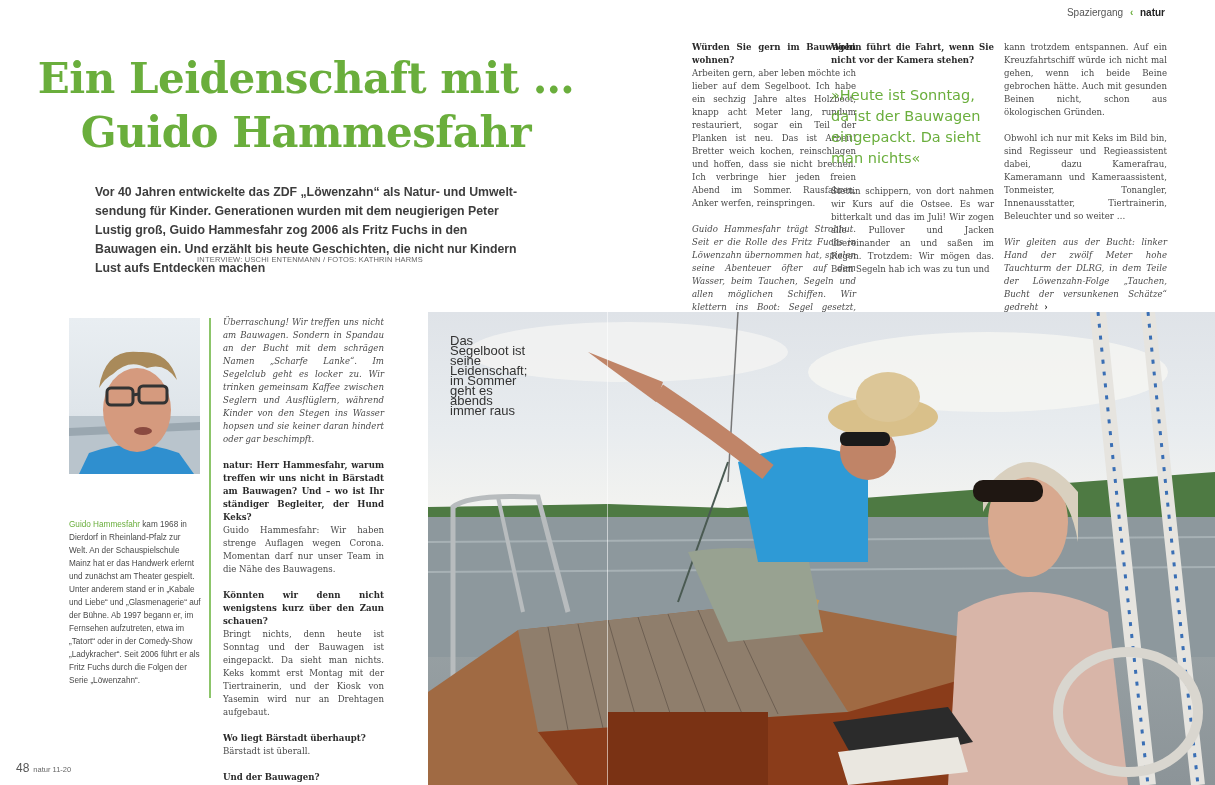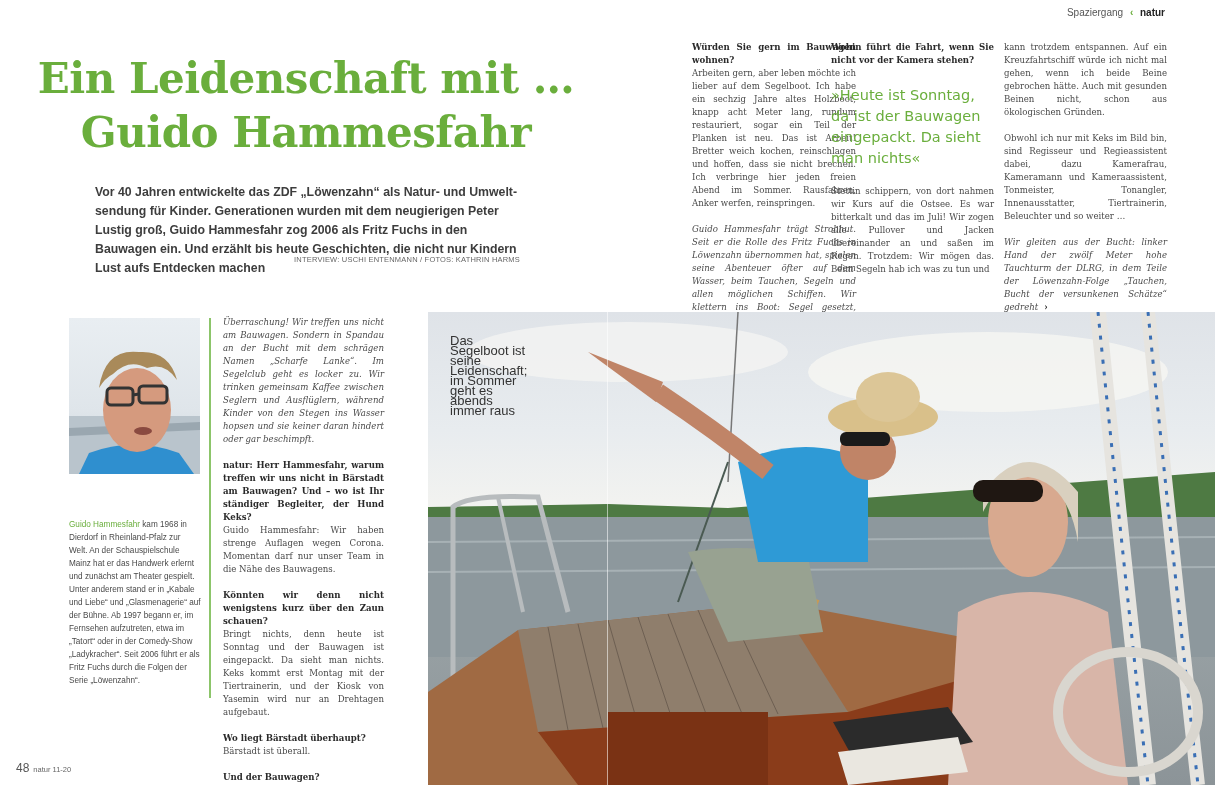--- a/index.html
+++ b/index.html
@@ -9,21 +9,21 @@
   .spread { position: absolute; left: 0; top: 0; width: 1215px; height: 785px; }
 
   
   .running-head { position: absolute; right: 50px; top: 7px; font-family: "Liberation Sans", sans-serif; font-size: 10px; color: #555; white-space: nowrap; }
   .running-head .chev { color: #6aae3c; font-weight: bold; margin: 0 4px; }
   .running-head .mag { font-weight: bold; color: #222; }
 
   
   .title { position: absolute; left: 30px; top: 52px; width: 552px; text-align: center; font-family: "DejaVu Serif", serif; font-weight: bold; color: #6aae3c; font-size: 42px; line-height: 54px; letter-spacing: -0.5px; }
   .lead { position: absolute; left: 95px; top: 183px; width: 430px; text-align: left; font-family: "Liberation Sans", sans-serif; font-weight: bold; font-size: 12.3px; line-height: 19px; color: #3d3d3d; }
-  .credits { position: absolute; left: 100px; top: 255px; width: 420px; text-align: right; font-family: "Liberation Sans", sans-serif; font-size: 7.5px; color: #666; letter-spacing: 0.2px; }
+  .credits { position: absolute; left: 100px; top: 255px; width: 420px; text-align: center; font-family: "Liberation Sans", sans-serif; font-size: 7.5px; color: #666; letter-spacing: 0.2px; }
 
   
   .col { position: absolute; font-family: "DejaVu Serif", serif; font-size: 8.6px; line-height: 13px; color: #4a4a4a; text-align: justify; hyphens: auto; }
   .col .q { font-weight: bold; color: #2a2a2a; }
   .col .it { font-style: italic; }
   .col p { margin-bottom: 13px; }
   .col p.tight { margin-bottom: 0; }
 
   .col-a { left: 692px; top: 41px; width: 164px; }
   .col-b { left: 831px; top: 41px; width: 163px; }

